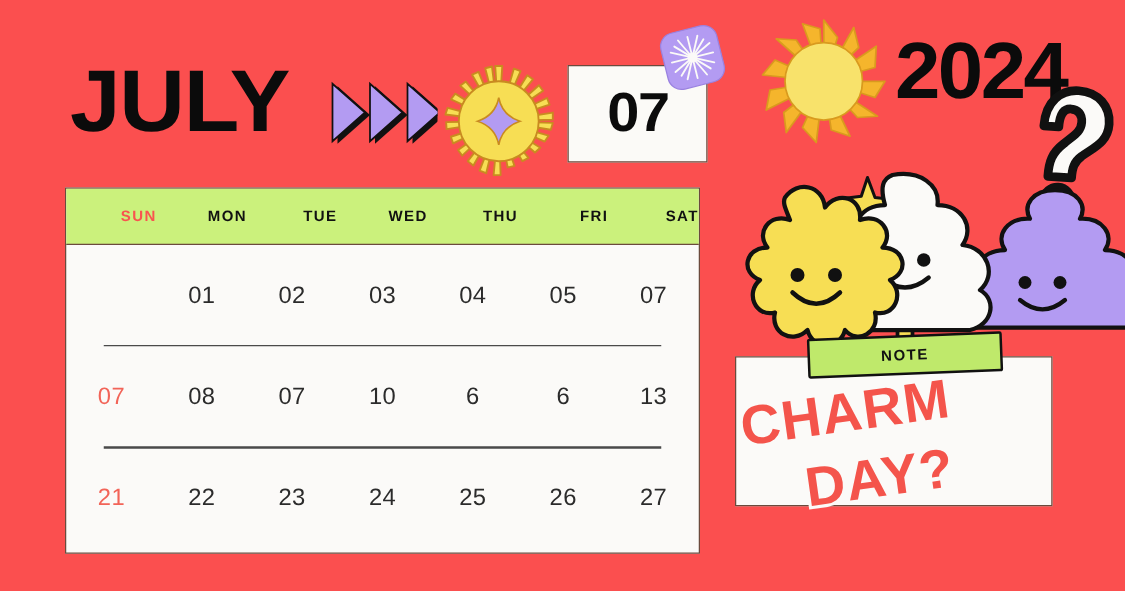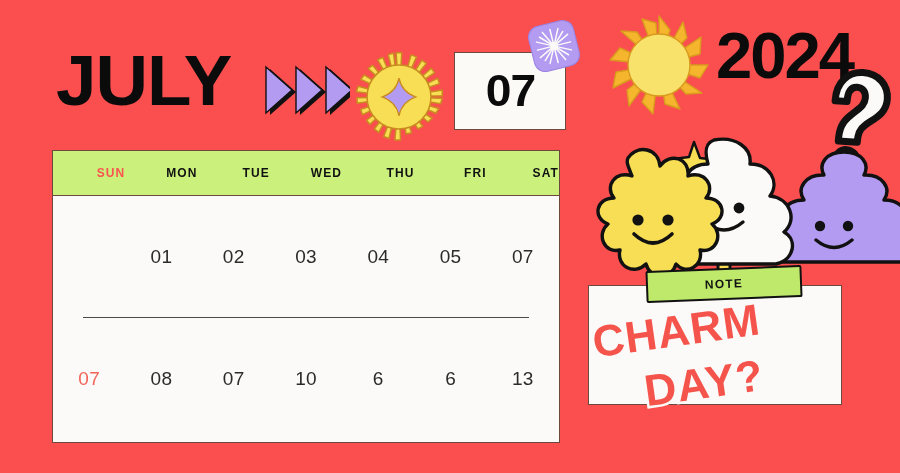--- a/index.html
+++ b/index.html
@@ -230,20 +230,29 @@
         <div class="sun">07</div>
         <div>08</div>
         <div>07</div>
         <div>10</div>
         <div>6</div>
         <div>6</div>
         <div>13</div>
       </div>
 
 
+      <div class="cal-row">
+        <div class="sun">21</div>
+        <div>22</div>
+        <div>23</div>
+        <div>24</div>
+        <div>25</div>
+        <div>26</div>
+        <div>27</div>
+      </div>
 
 
     </div>
   </div>
 
   <div class="note-card"></div>
 
   <div class="stars">
     <svg viewBox="0 0 76 46" width="76" height="46">
       <path d="M22 2 L28 18 L45 20 L31 29 L35 45 L22 35 L9 45 L13 29 L1 19 L17 17 Z" fill="#F7DE54" stroke="#111" stroke-width="2.4" stroke-linejoin="round"></path>

